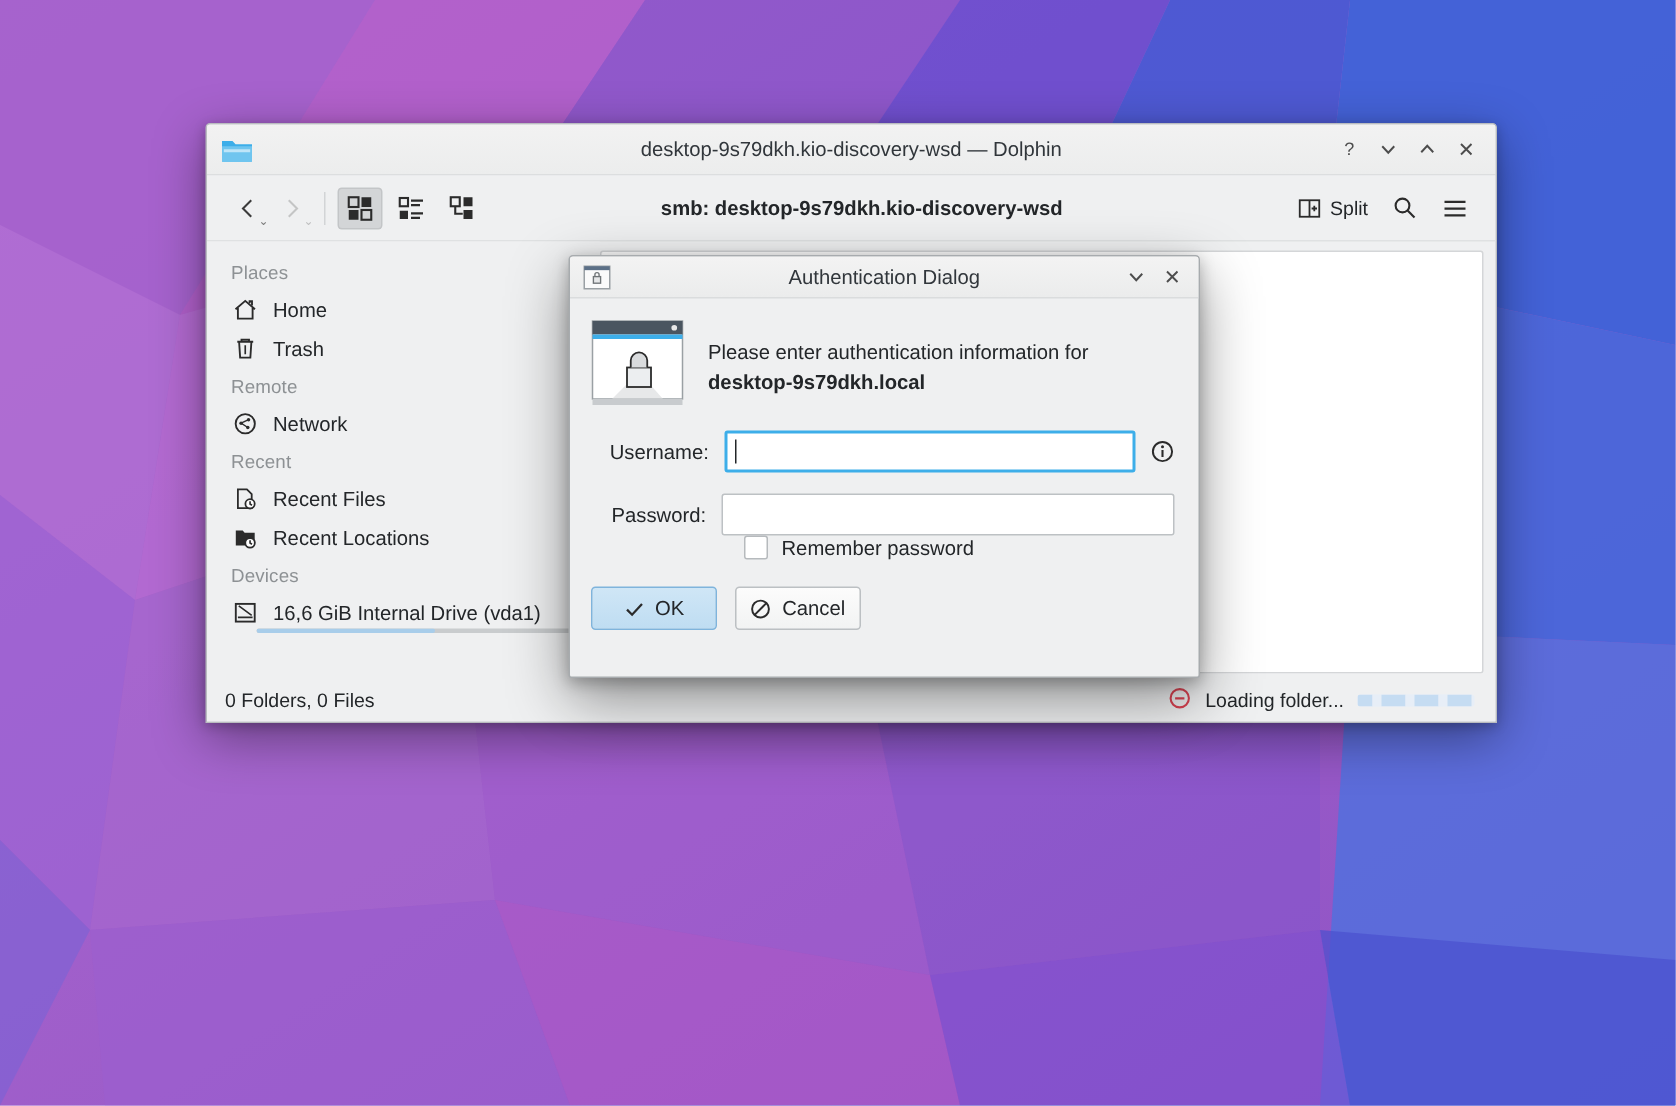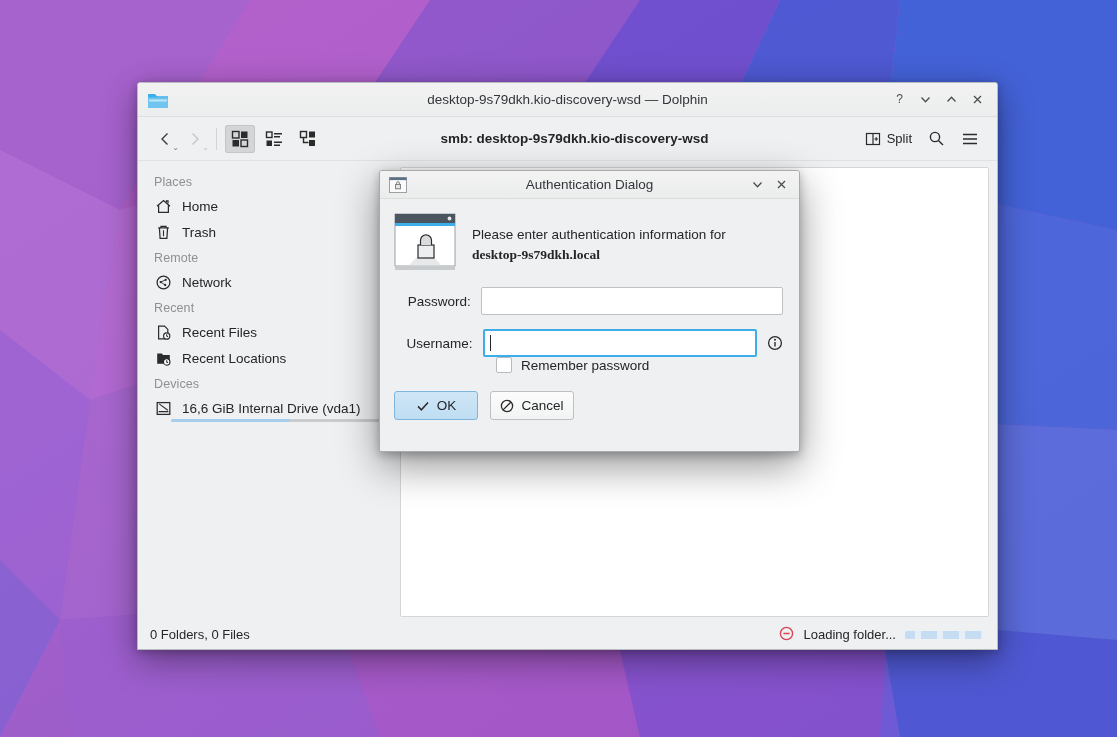--- a/index.html
+++ b/index.html
@@ -13,21 +13,21 @@
   #desktop {
     position: absolute; inset: 0;
     background: linear-gradient(125deg, #9a5fcb 0%, #b05ec4 18%, #8e56c8 38%, #5a52c9 58%, #3f62d0 76%, #3f6fd8 100%);
     overflow: hidden;
   }
   #desktop svg.poly { position: absolute; inset: 0; width: 1117px; height: 737px; }
 
   
   #dolphin-window {
     position: absolute; left: 137px; top: 82px;
-    width: 861px; height: 568px;
+    width: 861px; height: 400px;
     background: #eff0f1;
     border: 1px solid #b9bcbf;
     border-radius: 3px 3px 0 0;
     box-shadow: 0 10px 34px rgba(0,0,0,.40), 0 2px 8px rgba(0,0,0,.22);
     display: flex; flex-direction: column;
     overflow: hidden;
   }
 
   
   .titlebar {
@@ -142,21 +142,21 @@
   .dlg-titlebar .dlg-icon { margin-left: 8px; width: 20px; height: 20px; display:block; }
   .dlg-titlebar .dlg-title {
     position: absolute; left: 0; right: 0; text-align: center;
     font-size: 13.5px; color: #31363b; pointer-events: none;
   }
   .dlg-winbtns { margin-left: auto; display: flex; padding-right: 6px; z-index: 2; }
   .dlg-body { flex: 1 1 auto; padding: 14px 16px 0 14px; }
 
   .msgrow { display: flex; align-items: flex-start; gap: 16px; }
   .msgtext { font-size: 13.5px; color: #232629; line-height: 20px; padding-top: 12px; }
-  .msgtext b { display: block; font-weight: bold; font-family: Liberation Serif, serif; }
+  .msgtext b { display: block; font-weight: bold; }
 
   .formrow { display: flex; align-items: center; margin-top: 14px; }
   .formrow .lbl {
     width: 92px; text-align: right; padding-right: 10px;
     font-size: 13.5px; color: #232629;
   }
   .field {
     height: 28px; background: #fff; border: 1px solid #bdc1c4; border-radius: 2px;
     display: flex; align-items: center; padding: 0 6px; font-size: 13.5px; color: #232629;
   }
@@ -463,41 +463,41 @@
           <path d="M26.5 32v-4.6a5.5 5.5 0 0 1 11 0V32" fill="#d9dbdd" stroke="#2b2b2b" stroke-width="1.2"></path>
           <rect x="1" y="53" width="60" height="4" fill="#c8cbce"></rect>
         </svg>
         <div class="msgtext">
           <span>Please enter authentication information for</span>
           <b>desktop-9s79dkh.local</b>
         </div>
       </div>
 
       <div class="formrow">
-        <div class="lbl">Password:</div>
-        <div class="field" style="width:322px">
-          <span></span>
-        </div>
-      </div>
-
-      <div class="formrow">
         <div class="lbl">Username:</div>
         <div class="field focused" style="width:286px">
           <span class="caret-bar"></span>
           <span></span>
         </div>
         <span class="info-icon">
           <svg width="16" height="16" viewBox="0 0 16 16">
               <circle cx="8" cy="8" r="6.4" fill="none" stroke="#2b2b2b" stroke-width="1.3"></circle>
               <circle cx="8" cy="4.8" r="1" fill="#2b2b2b"></circle>
               <path d="M8 7v4.6" stroke="#2b2b2b" stroke-width="1.4"></path>
             </svg>
         </span>
       </div>
 
+      <div class="formrow">
+        <div class="lbl">Password:</div>
+        <div class="field" style="width:322px">
+          <span></span>
+        </div>
+      </div>
+
       <div class="checkrow">
         <span class="checkbox"></span>
         <label>Remember password</label>
       </div>
 
       <div class="dlg-buttons">
         <div class="btn default">
           <svg width="14" height="14" viewBox="0 0 14 14">
               <path d="M2 7.4l3.4 3.4L12 3.6" fill="none" stroke="#2b2b2b" stroke-width="1.5"></path>
             </svg>

